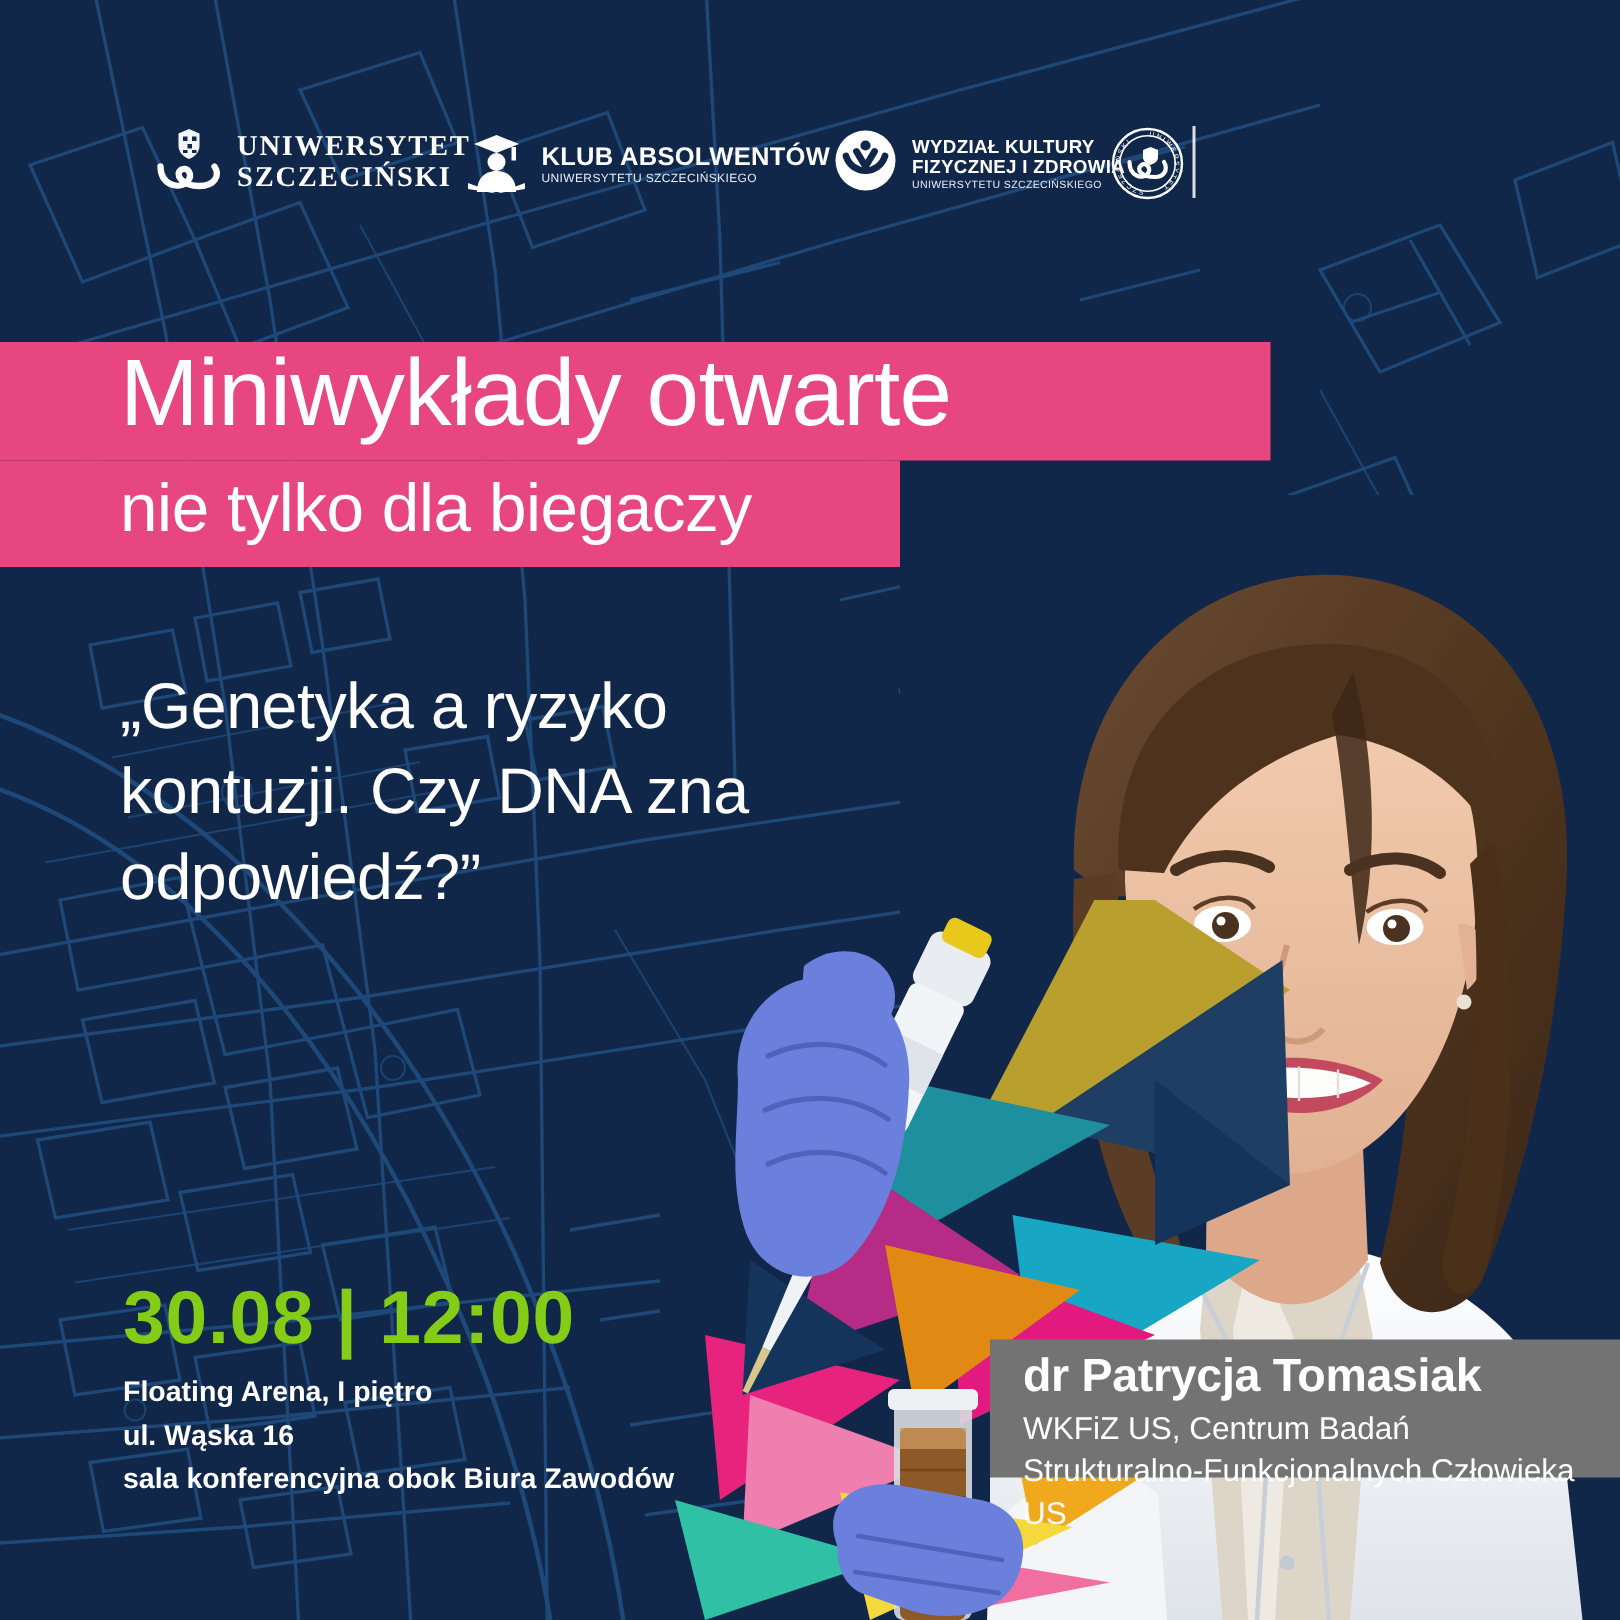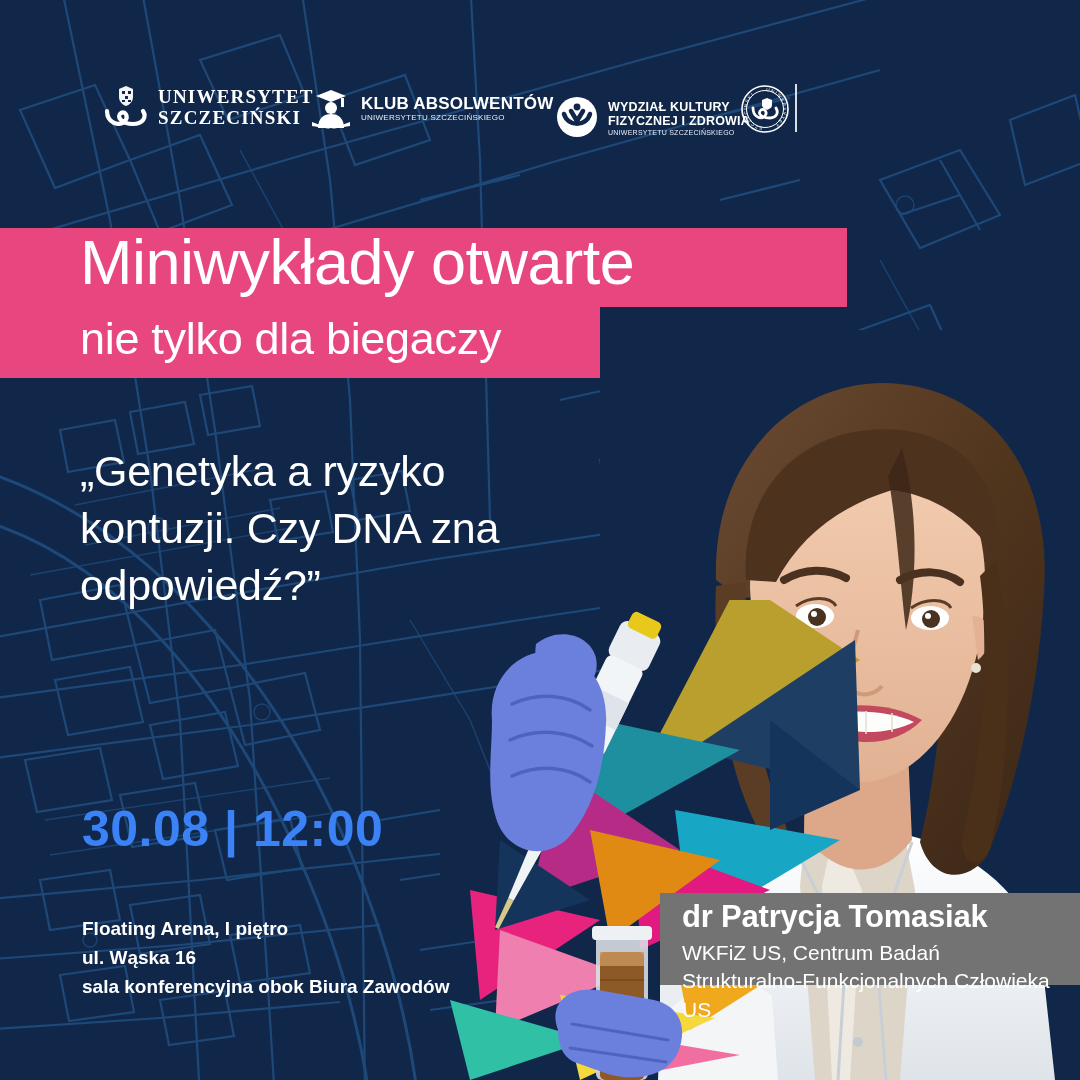--- a/index.html
+++ b/index.html
@@ -29,21 +29,21 @@
   .logo-txt{color:#ffffff;line-height:1.08;}
   .logo-txt .l1{font-weight:bold;letter-spacing:.2px;}
   .logo-txt .l2{font-weight:bold;letter-spacing:.2px;}
   .logo-txt .sub{font-size:7px;letter-spacing:.25px;color:#e8eef7;margin-top:1px;}
 
   #logo-us{left:103px;top:5px;}
   #logo-us .l1,#logo-us .l2{font-size:19px;font-family:"Liberation Serif",serif;letter-spacing:1.2px;}
   #logo-klub{left:310px;top:7px;}
   #logo-klub .l1{font-size:17px;}
   #logo-klub .sub{font-size:8px;}
-  #logo-wkfiz{left:555px;top:17px;}
+  #logo-wkfiz{left:555px;top:7px;}
   #logo-wkfiz .l1,#logo-wkfiz .l2{font-size:12.5px;}
   #logo-cbs{left:740px;top:6px;}
   #logo-cbs .l1,#logo-cbs .l2{font-size:12.5px;}
   .divider{position:absolute;left:795px;top:84px;width:2px;height:48px;background:#ffffff;opacity:.85;}
 
   
   .band{position:absolute;background:#e8467f;}
   #band-top{left:0;top:228px;width:847px;height:79px;}
   #band-bot{left:0;top:307px;width:600px;height:71px;}
   .band-title{
@@ -59,22 +59,22 @@
 
   
   .lecture{
     position:absolute;left:80px;top:443px;width:470px;
     font-size:43px;font-weight:400;color:#ffffff;line-height:1.33;
     letter-spacing:-.3px;
   }
 
   
   .date{
-    position:absolute;left:82px;top:804px;
-    font-size:50px;font-weight:bold;color:#3b82f6;letter-spacing:.5px;line-height:1;
+    position:absolute;left:82px;top:853px;
+    font-size:50px;font-weight:bold;color:#84cc16;letter-spacing:.5px;line-height:1;
   }
   .venue{
     position:absolute;left:82px;top:915px;width:430px;
     font-size:19px;color:#ffffff;line-height:1.52;font-weight:700;
   }
 
   
   .speaker-box{
     position:absolute;left:660px;top:893px;width:420px;height:92px;
     background:#737373;

